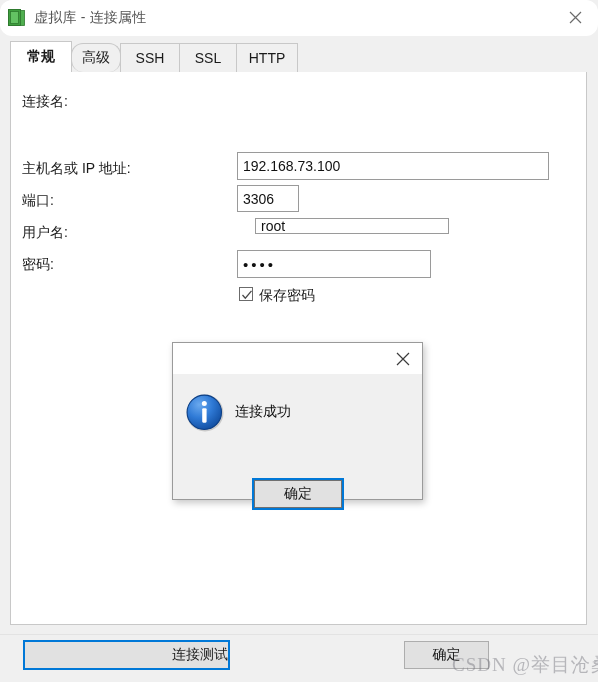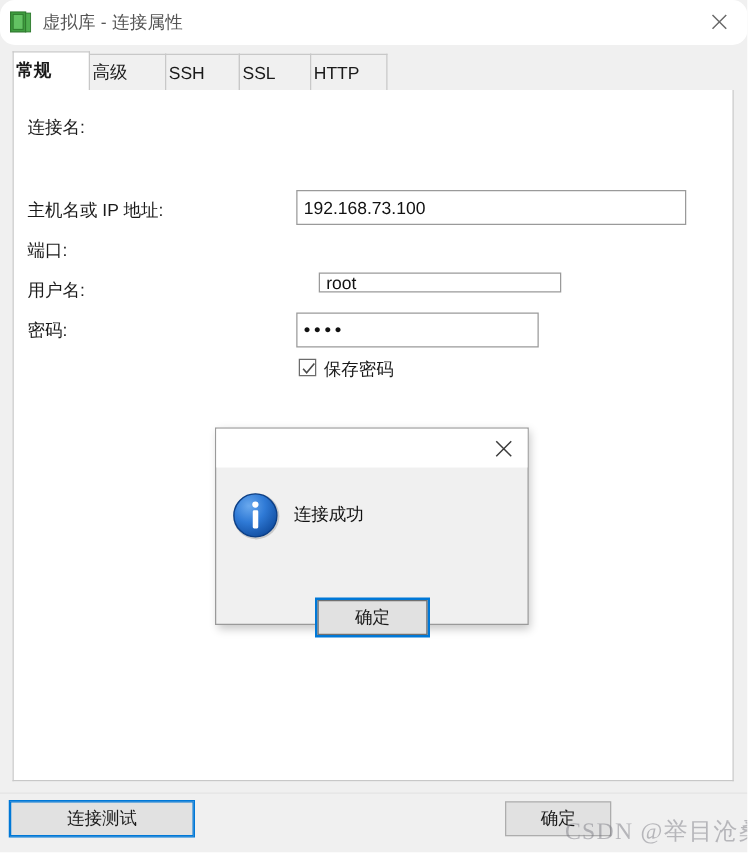--- a/index.html
+++ b/index.html
@@ -62,36 +62,37 @@
     align-items: flex-end;
   }
   .tab {
     height: 29px;
     box-sizing: border-box;
     border: 1px solid #c8c8c8;
     border-bottom: none;
     background: #f0f0f0;
     display: flex;
     align-items: center;
+    justify-content: center;
     font-size: 14px;
     color: #1a1a1a;
     padding: 12px 2px;
     margin-right: -1px;
     cursor: default;
     position: relative;
   }
   .tab.active {
     background: #ffffff;
     height: 31px;
     z-index: 3;
     font-weight: bold;
     border-color: #c8c8c8;
   }
   .tab-0 { width: 62px; }
-  .tab-1 { width: 62px; }
+  .tab-1 { width: 50px; border-radius: 12px; }
   .tab-2 { width: 58px; }
   .tab-3 { width: 60px; }
   .tab-4 { width: 62px; }
 
   
   .panel {
     position: absolute;
     left: 10px; top: 72px;
     width: 577px; height: 553px;
     background: #ffffff;
@@ -174,21 +175,21 @@
     display: flex;
     align-items: center;
     justify-content: center;
     cursor: default;
     padding: 0;
   }
   .btn.focused {
     border: 1px solid #0078d7;
     box-shadow: 0 0 0 1px #0078d7;
   }
-  .btn-test   { left: 8px;  top: 641px; width: 147px; height: 28px; }
+  .btn-test   { left: 24px;  top: 641px; width: 205px; height: 28px; justify-content: flex-end; }
   .btn-ok     { left: 404px; top: 641px; width: 85px;  height: 28px; }
   .btn-cancel { left: 499px; top: 641px; width: 85px;  height: 28px; }
 
   
   .modal {
     position: absolute;
     left: 172px; top: 342px;
     width: 251px; height: 158px;
     background: #f0f0f0;
     border: 1px solid #9a9a9a;
@@ -297,20 +298,21 @@
 
   <div class="panel"></div>
 
   <div class="field-label lbl-conn">连接名:</div>
   <div class="field-label lbl-host">主机名或 IP 地址:</div>
   <div class="field-label lbl-port">端口:</div>
   <div class="field-label lbl-user">用户名:</div>
   <div class="field-label lbl-pass">密码:</div>
 
   <input class="field-input in-host" type="text" value="192.168.73.100" style="">
+  <input class="field-input in-port" type="text" value="3306" style="">
   <input class="field-input in-user" type="text" value="root" style="">
   <input class="field-input in-pass" type="text" value="••••" style="">
 
   <div class="save-pass-row">
     <span class="cb">
       <svg width="12" height="12" viewBox="0 0 12 12">
         <path d="M1.5 6 L4.3 9.2 L10.5 1.8" stroke="#4b4b4b" stroke-width="1.3" fill="none"></path>
       </svg>
     </span>
     <span class="save-pass-label">保存密码</span>

